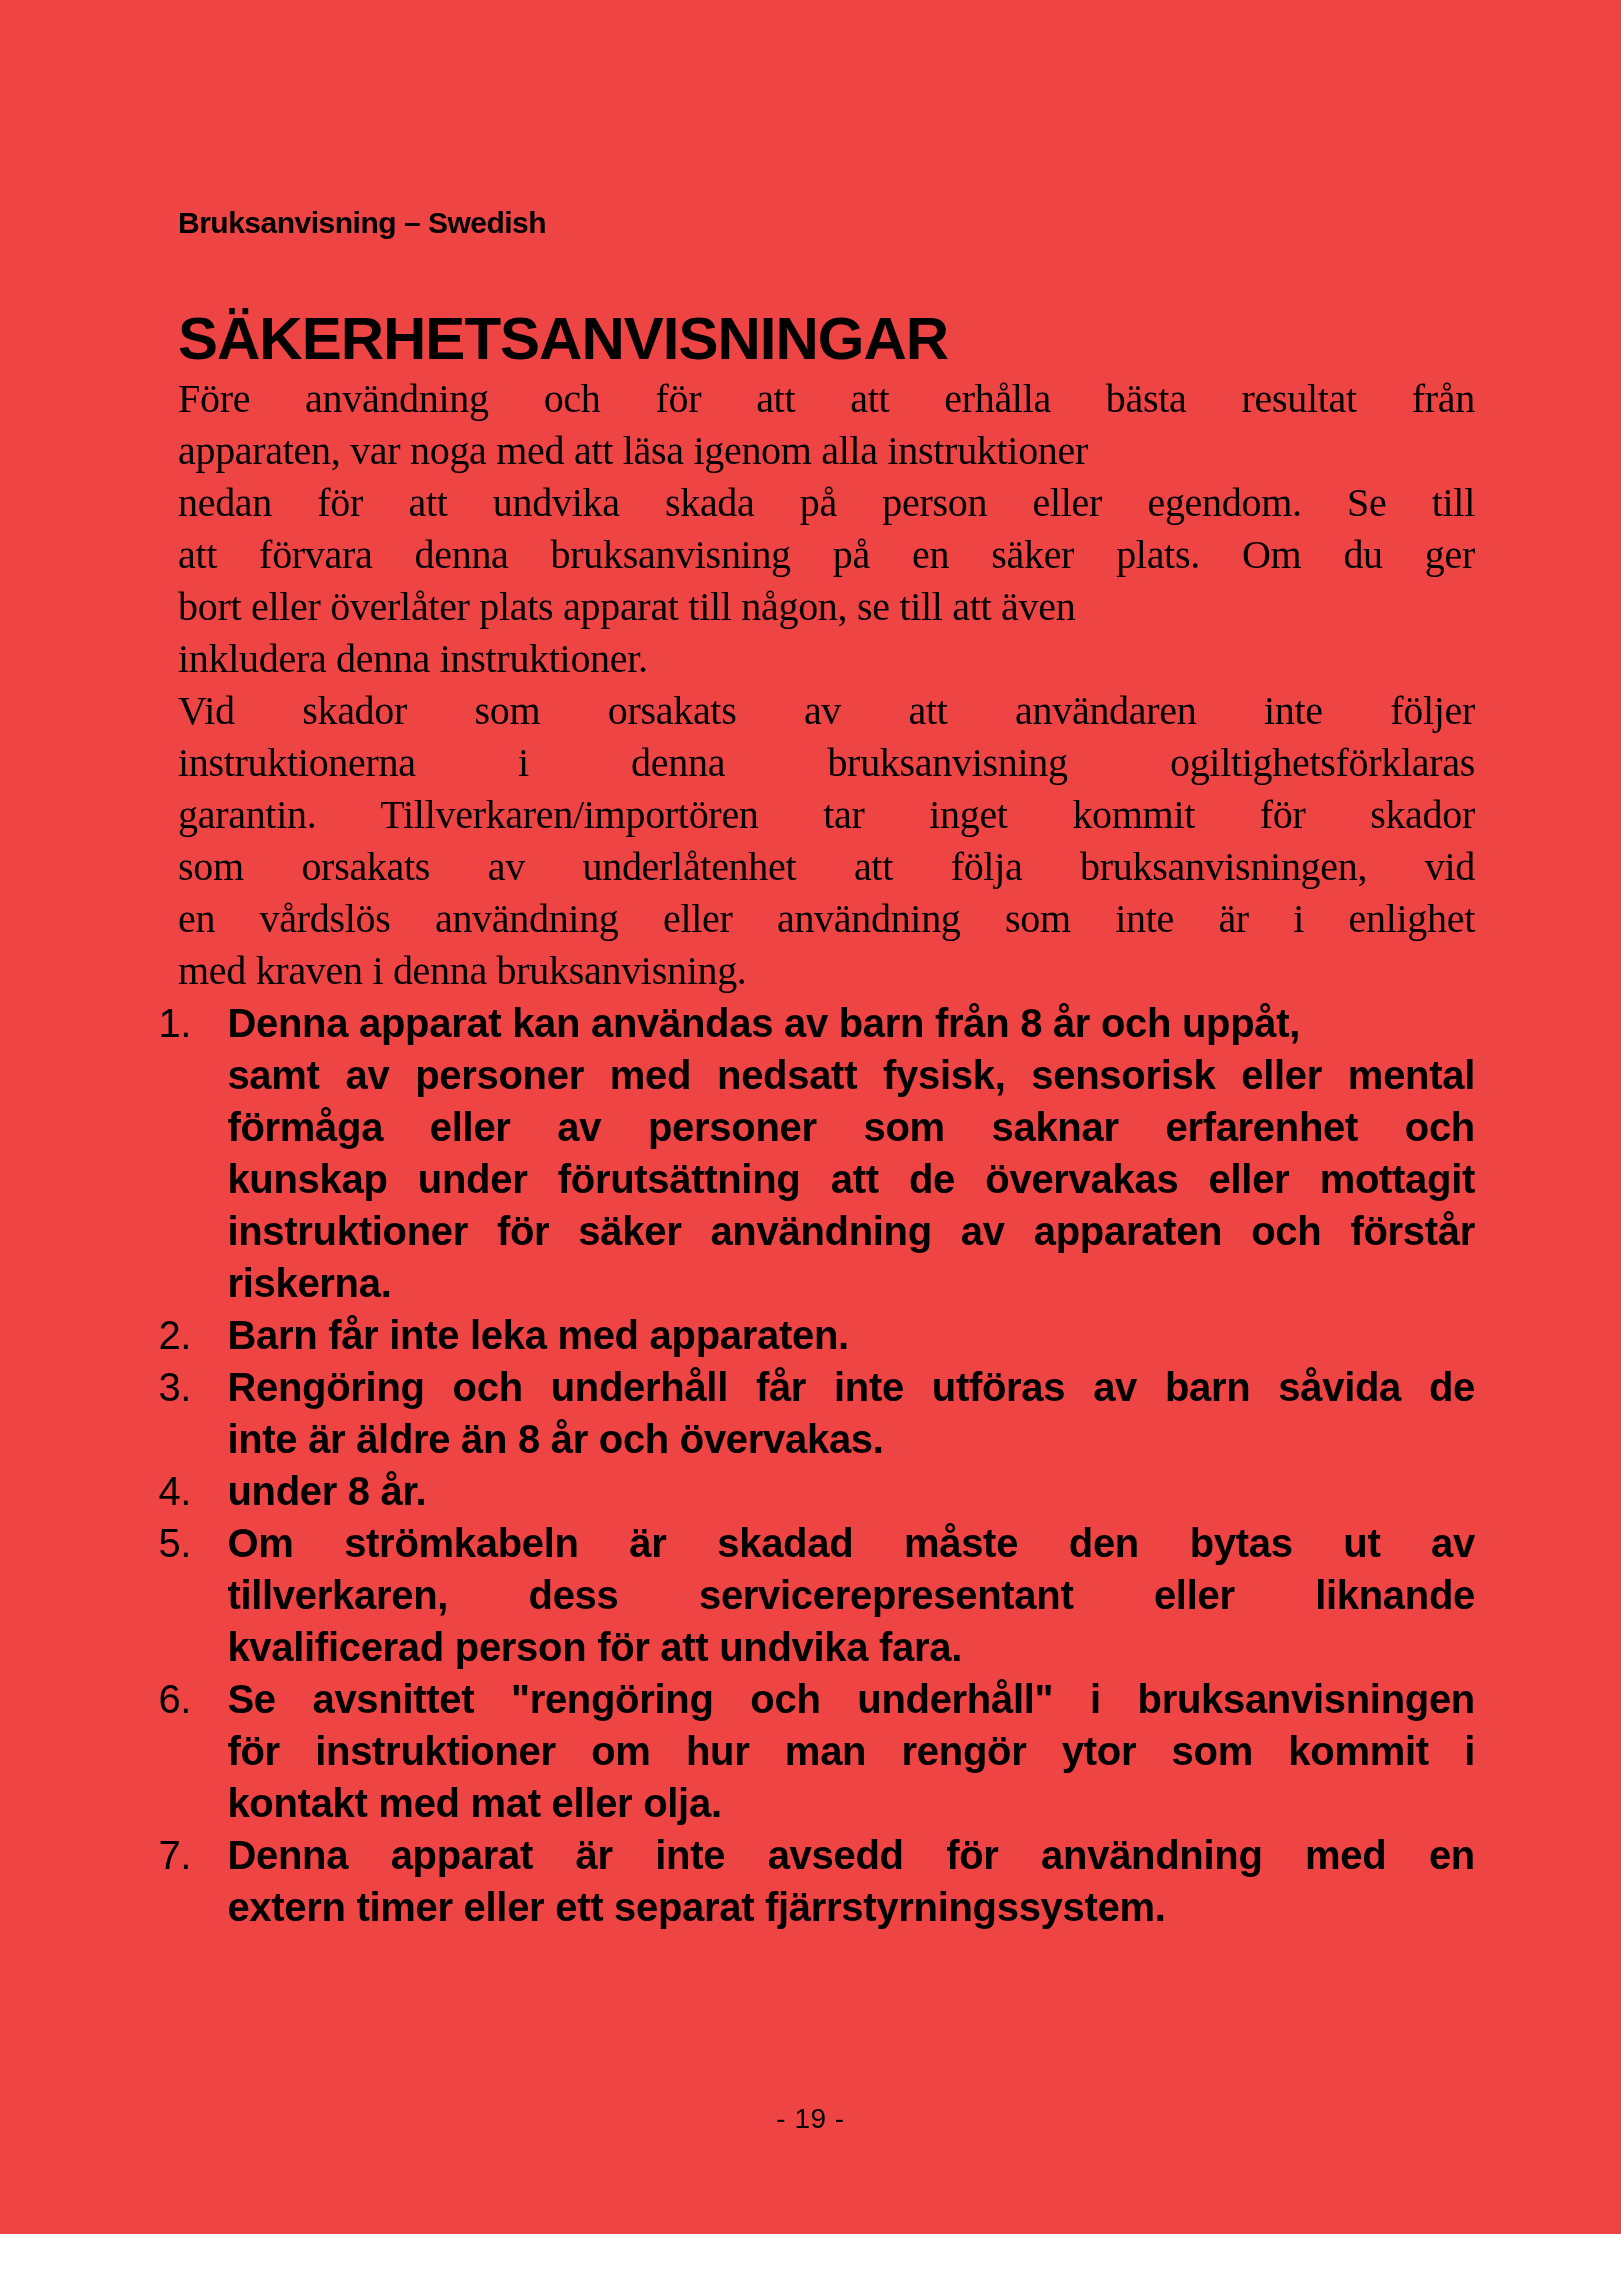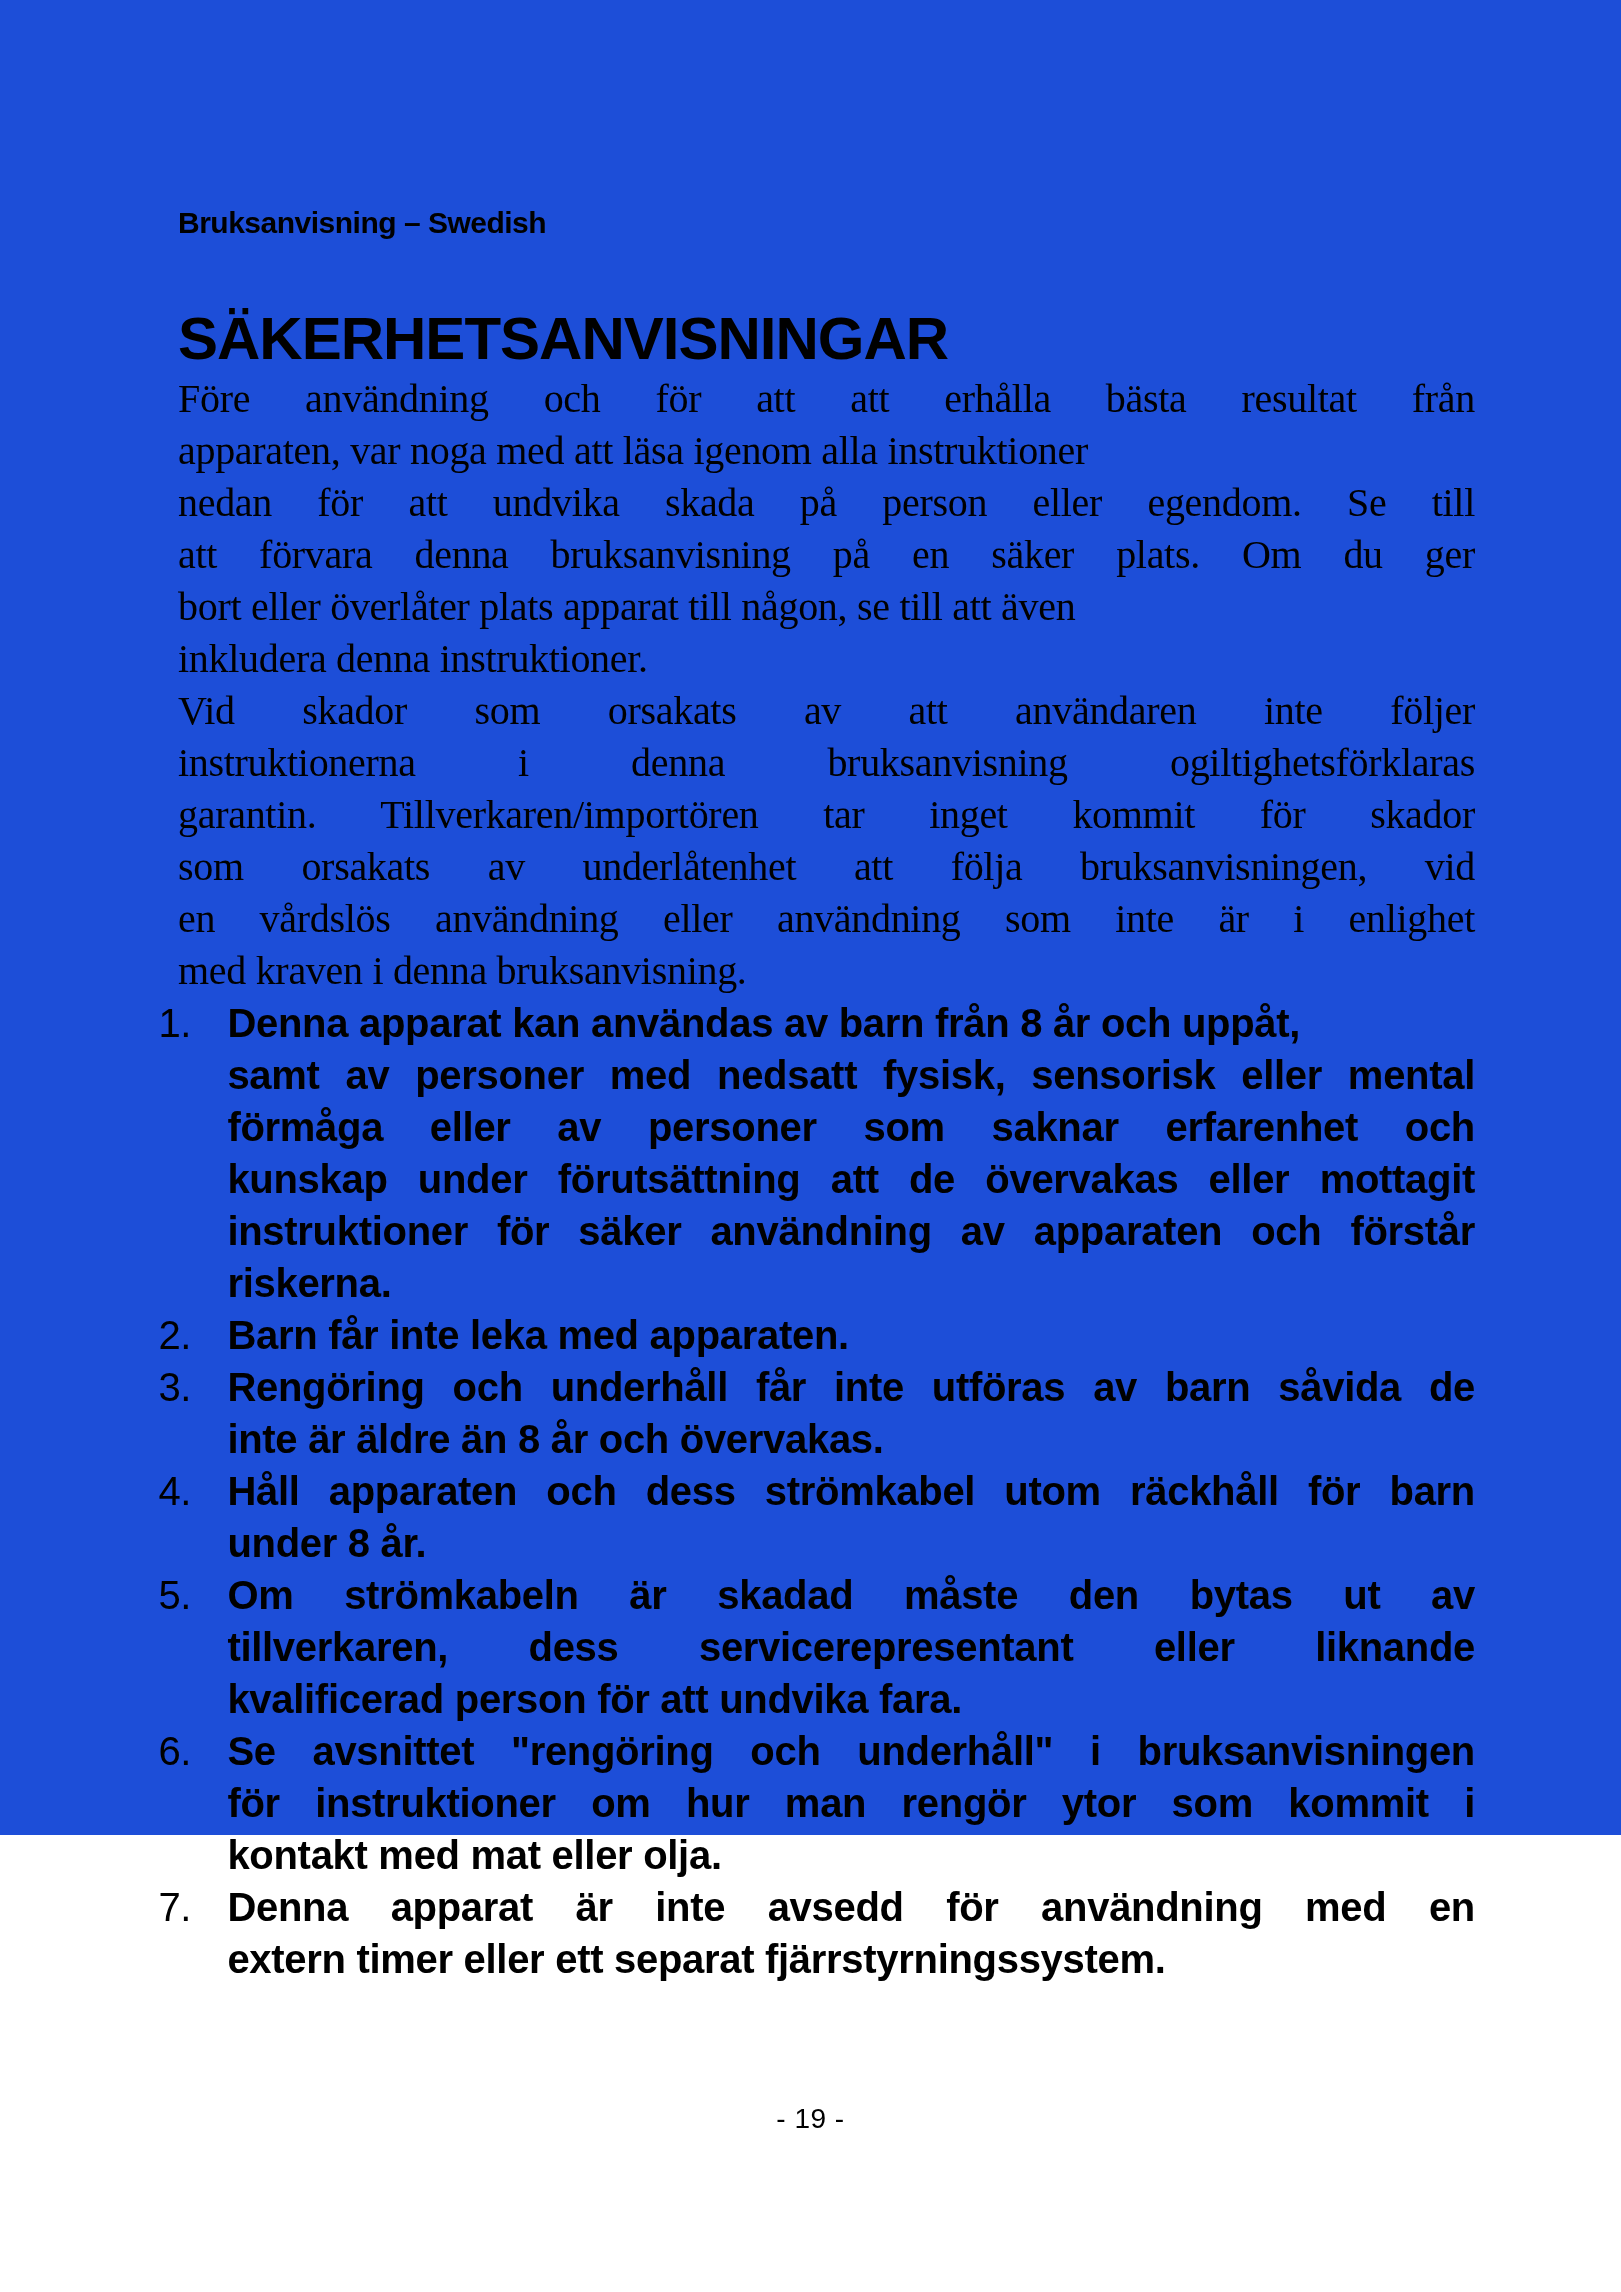--- a/index.html
+++ b/index.html
@@ -12,22 +12,22 @@
     height: 2293px;
     position: relative;
     font-family: "Liberation Sans", "DejaVu Sans", sans-serif;
     color: #000000;
     overflow: hidden;
   }
   .page {
     position: absolute;
     left: 0; top: 0;
     width: 1621px;
-    height: 1835px;
-    background: #1d4ed8;
+    height: 2234px;
+    background: #ef4444;
   }
   .doc-header {
     position: absolute;
     left: 178px;
     top: 206px;
     font-size: 30px;
     font-weight: 700;
     letter-spacing: -0.5px;
     white-space: nowrap;
   }
@@ -136,21 +136,20 @@
         <div class="item">
           <div class="num">3.</div>
           <div class="item-lines">
             <div class="line j">Rengöring och underhåll får inte utföras av barn såvida de</div>
             <div class="line">inte är äldre än 8 år och övervakas.</div>
           </div>
         </div>
         <div class="item">
           <div class="num">4.</div>
           <div class="item-lines">
-            <div class="line j">Håll apparaten och dess strömkabel utom räckhåll för barn</div>
             <div class="line">under 8 år.</div>
           </div>
         </div>
         <div class="item">
           <div class="num">5.</div>
           <div class="item-lines">
             <div class="line j">Om strömkabeln är skadad måste den bytas ut av</div>
             <div class="line j">tillverkaren, dess servicerepresentant eller liknande</div>
             <div class="line">kvalificerad person för att undvika fara.</div>
           </div>

